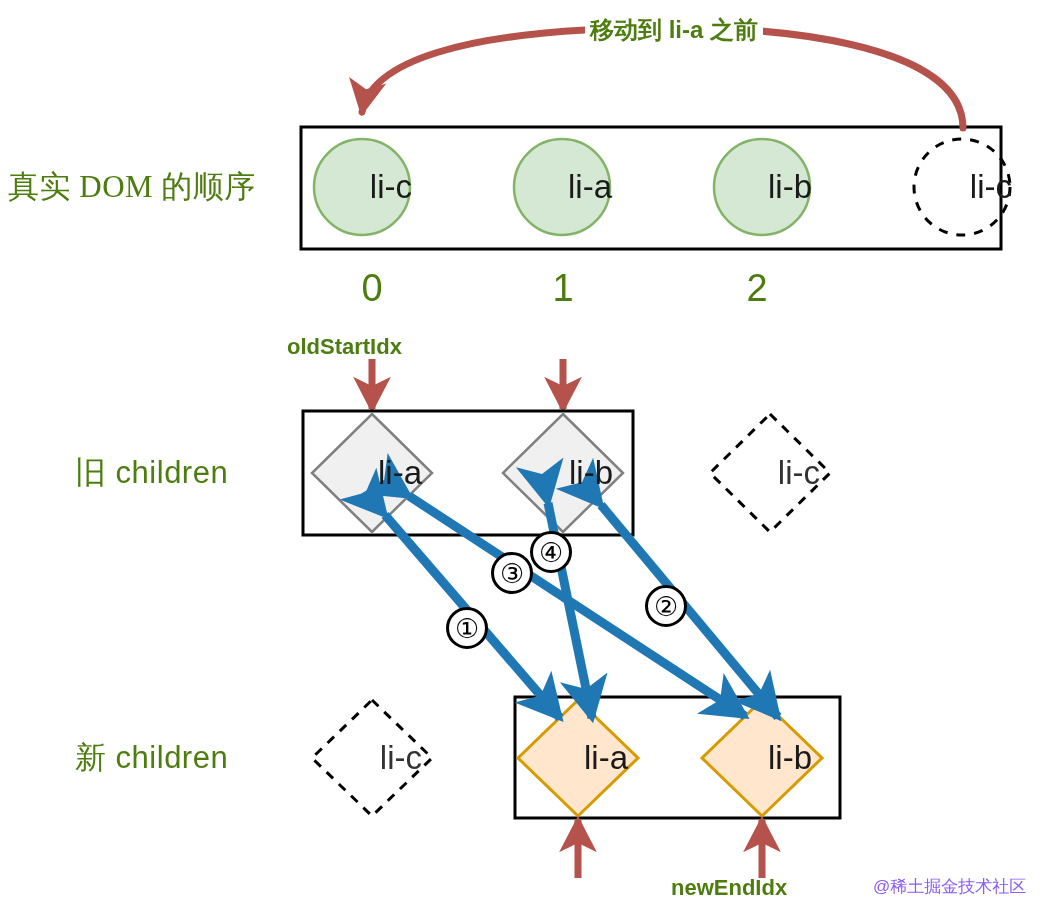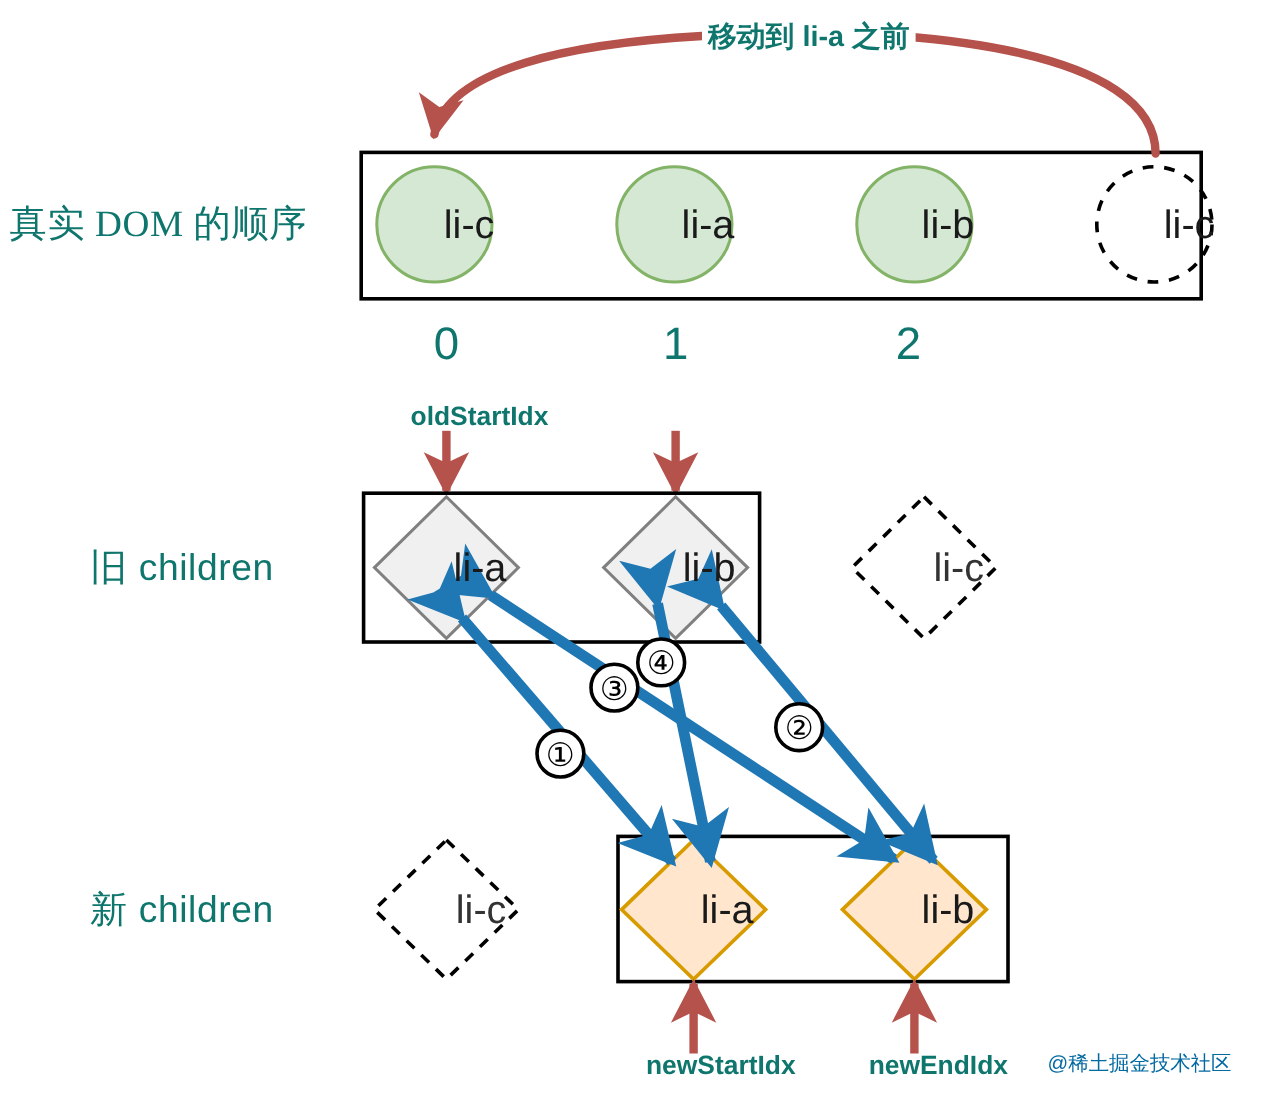--- a/index.html
+++ b/index.html
@@ -20,34 +20,34 @@
   #svg-layer {
     position: absolute;
     left: 0;
     top: 0;
     width: 1056px;
     height: 922px;
   }
   .lbl {
     position: absolute;
     white-space: nowrap;
-    color: #0f766e;
+    color: #4d7c0f;
   }
   .row-label {
     font-size: 31px;
     letter-spacing: 0.5px;
   }
   .idx-num {
     font-size: 38px;
     text-align: center;
   }
   .idx-name {
     font-size: 22px;
     font-weight: bold;
-    text-align: right;
+    text-align: left;
   }
   .arrow-label {
     font-size: 24px;
     font-weight: bold;
     background: #ffffff;
     padding: 0 5px;
   }
   .node-text {
     position: absolute;
     font-size: 33px;
@@ -65,21 +65,21 @@
     background: #ffffff;
     color: #000000;
     font-size: 27px;
     line-height: 38px;
     text-align: center;
     box-sizing: border-box;
   }
   .watermark {
     position: absolute;
     font-size: 17px;
-    color: #0369a1;
+    color: #8b5cf6;
     white-space: nowrap;
   }
 </style>
 </head>
 <body>
 
 <div id="stage">
 
   <svg id="svg-layer" viewBox="0 0 1056 922">
     <defs>
@@ -154,18 +154,17 @@
 
   <div class="step-badge" style="left:446px; top:607px;">①</div>
   <div class="step-badge" style="left:645px; top:585px;">②</div>
   <div class="step-badge" style="left:491px; top:552px;">③</div>
   <div class="step-badge" style="left:530px; top:531px;">④</div>
 
   <div class="node-text muted" style="left:322px; top:758px; width:100px; transform:translateY(-50%);">li-c</div>
   <div class="node-text" style="left:528px; top:758px; width:100px; transform:translateY(-50%);">li-a</div>
   <div class="node-text" style="left:712px; top:758px; width:100px; transform:translateY(-50%);">li-b</div>
 
-  <div class="lbl idx-name" style="left:493px; top:888px; width:170px; transform:translateY(-50%);">newStartIdx</div>
-  <div class="lbl idx-name" style="left:685px; top:888px; width:155px; transform:translateY(-50%);">newEndIdx</div>
+  <div class="lbl idx-name" style="left:671px; top:888px; width:155px; transform:translateY(-50%);">newEndIdx</div>
 
   <div class="watermark" style="left:873px; top:886px; transform:translateY(-50%);">@稀土掘金技术社区</div>
 
 </div>
 
 </body></html>

